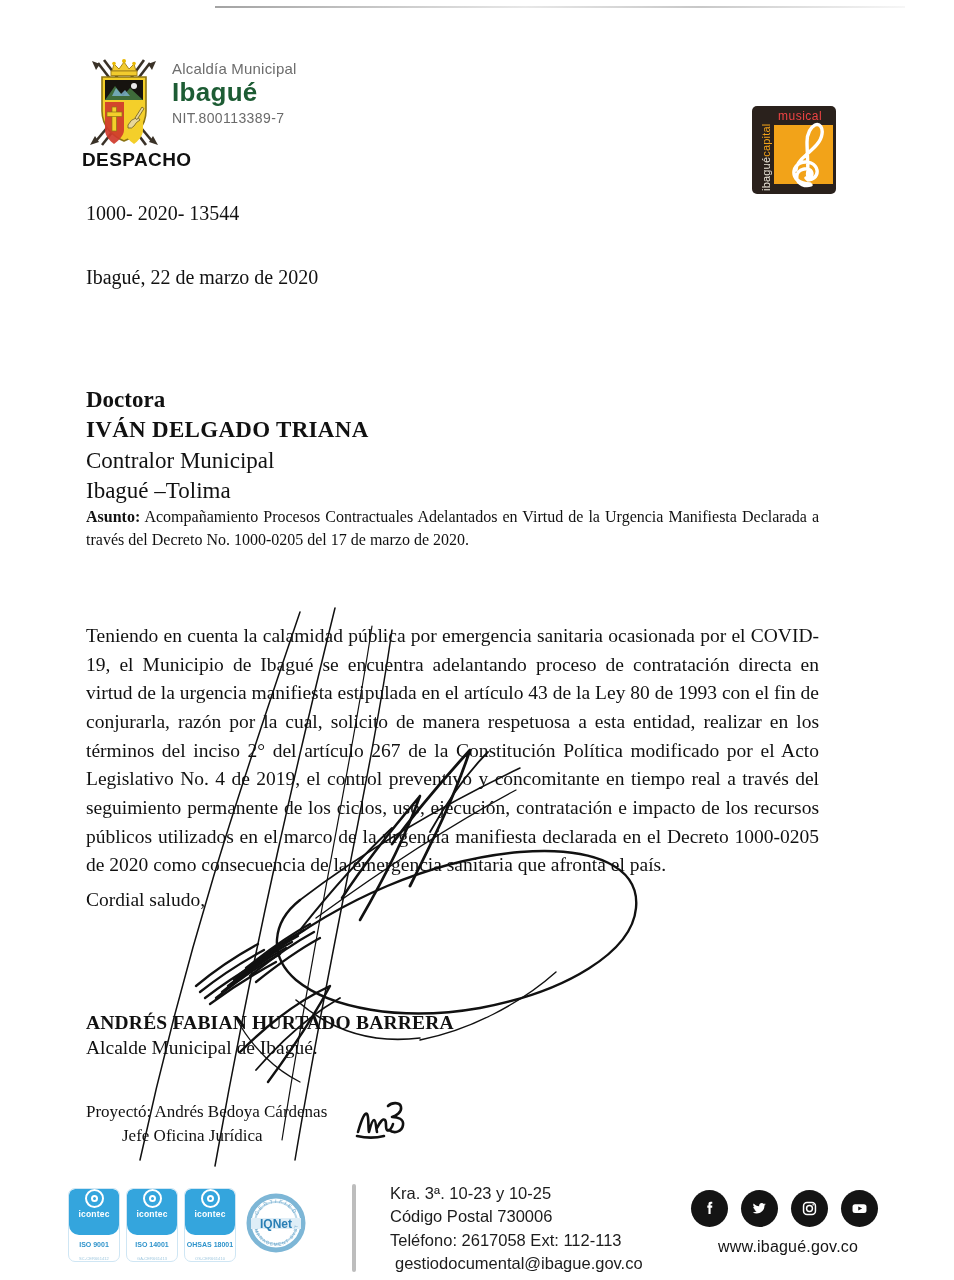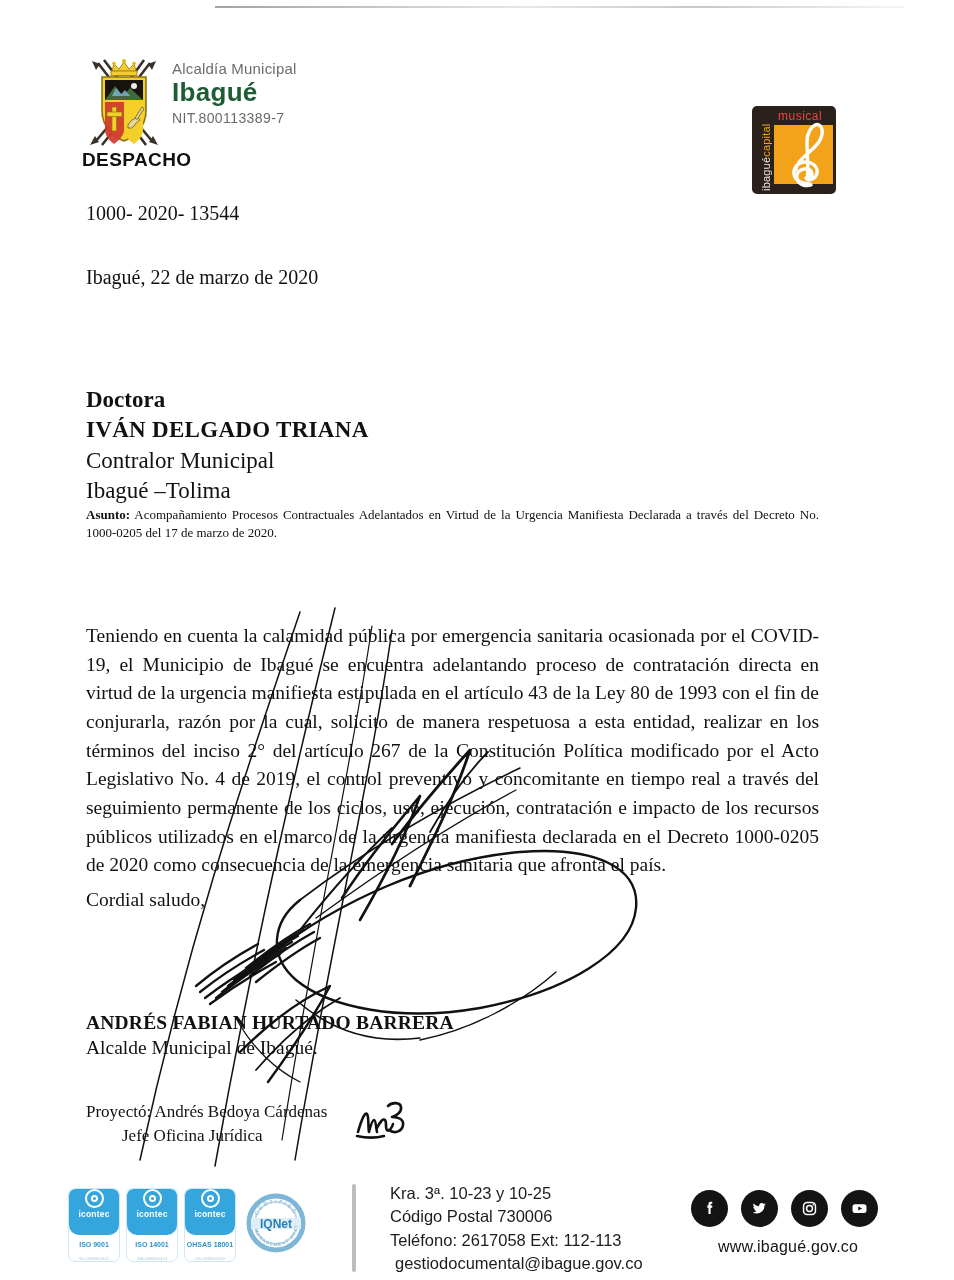--- a/index.html
+++ b/index.html
@@ -58,21 +58,21 @@
   
   .refno   { position:absolute; left:86px; top:202px; font-size:20px; }
   .dateline{ position:absolute; left:86px; top:266px; font-size:20px; }
 
   .addressee { position:absolute; left:86px; top:341px; font-size:23px; line-height:1.32;margin-top:44px; }
   .addressee .b { font-weight:bold; }
   .addressee .caps { font-weight:bold; letter-spacing:.3px; }
 
   .asunto {
     position:absolute; left:86px; top:506px; width:733px;
-    font-size:13px; line-height:1.42; text-align:justify;
+    font-size:16px; line-height:1.42; text-align:justify;
   }
   .asunto b { font-weight:bold; }
 
   .bodytext {
     position:absolute; left:86px; top:622px; width:733px;
     font-size:19.5px; line-height:1.47; text-align:justify;
   }
 
   .cordial { position:absolute; left:86px; top:889px; font-size:19.5px; }
 

